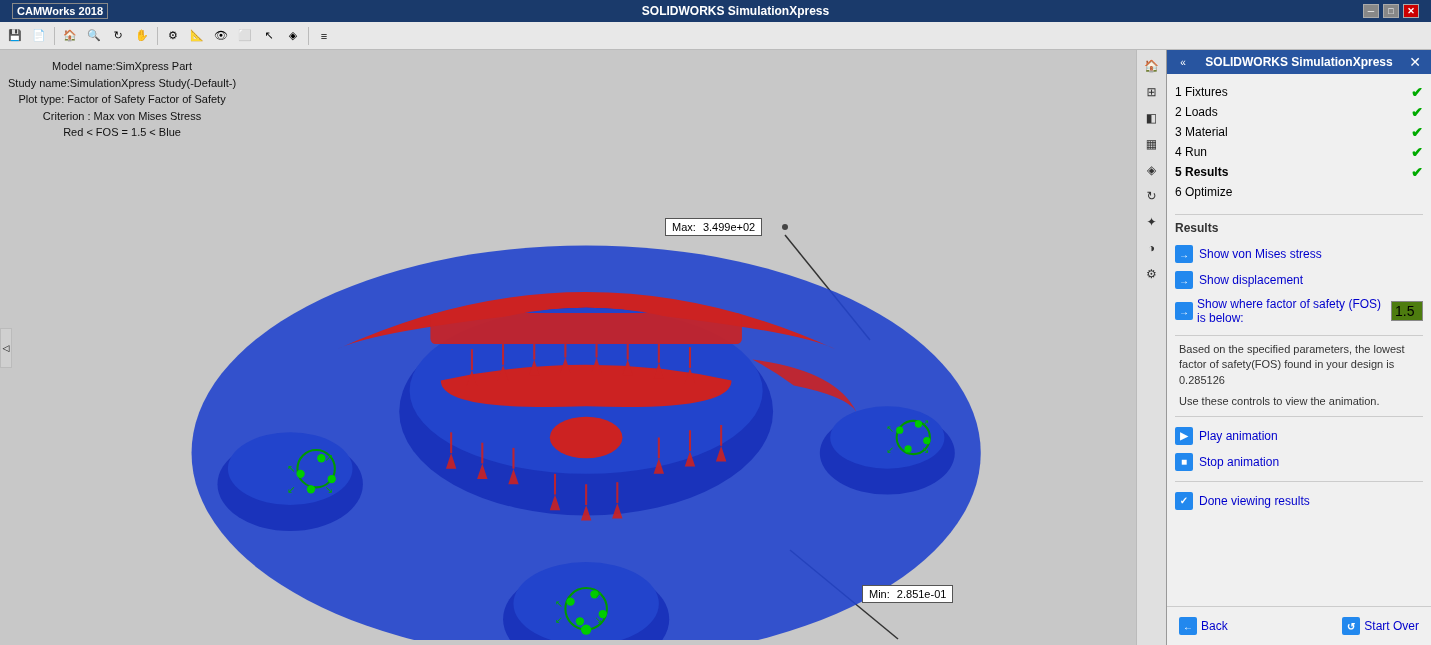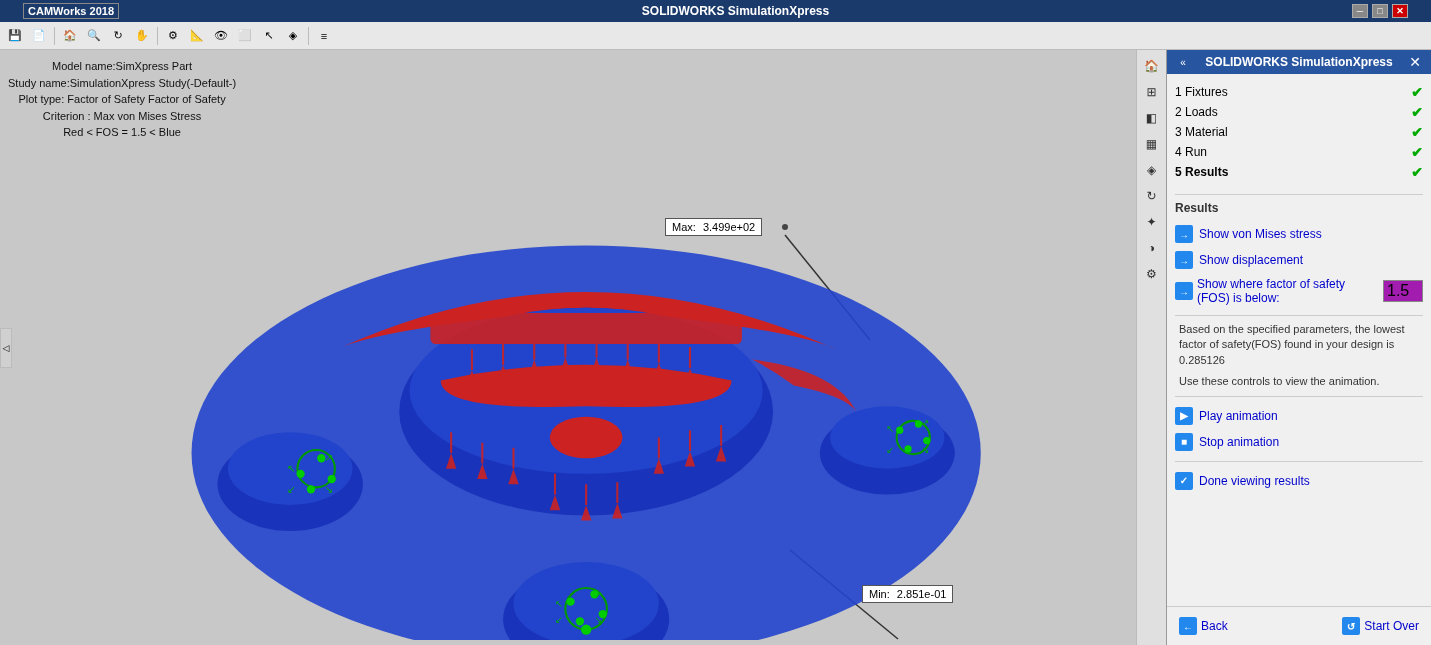--- a/index.html
+++ b/index.html
@@ -6,21 +6,21 @@
     body { width: 1431px; height: 645px; overflow: hidden; font-family: 'Segoe UI', Arial, sans-serif; font-size: 12px; background: #d0d0d0; display: flex; flex-direction: column; }
 
     
     .title-bar {
       background: #1a3a6b;
       color: white;
       height: 22px;
       display: flex;
       align-items: center;
       justify-content: space-between;
-      padding: 0 23px;
+      padding: 0 12px;
       font-size: 12px;
       font-weight: bold;
     }
     .title-bar-left { display: flex; align-items: center; gap: 6px; }
     .title-bar-right { display: flex; align-items: center; gap: 4px; }
     .title-btn { width: 16px; height: 14px; background: #888; border: 1px solid #aaa; cursor: pointer; display: flex; align-items: center; justify-content: center; font-size: 9px; color: white; }
     .title-btn.close { background: #c00; }
 
     
     .toolbar {
@@ -195,25 +195,25 @@
     }
 
     .fos-row {
       display: flex;
       align-items: center;
       gap: 4px;
       padding: 4px 0;
       font-size: 12px;
     }
     .fos-input {
-      width: 40px;
+      width: 32px;
       border: 1px solid #888;
       padding: 1px 3px;
-      font-size: 16px;
-      background: #a21caf;
+      font-size: 14px;
+      background: #4d7c0f;
     }
 
     .info-text {
       font-size: 11px;
       color: #333;
       line-height: 1.4;
       margin: 6px 4px;
     }
 
     
@@ -481,20 +481,24 @@
           <span class="step-check">✔</span>
         </div>
         <div class="step-item">
           <span class="step-label">4 Run</span>
           <span class="step-check">✔</span>
         </div>
         <div class="step-item active">
           <span class="step-label"><b>5 Results</b></span>
           <span class="step-check">✔</span>
         </div>
+        <div class="step-item">
+          <span class="step-label">6 Optimize</span>
+          <span class="step-check" style="color:transparent;">✔</span>
+        </div>
       </div>
 
       <div class="divider"></div>
 
       <div class="section-title">Results</div>
 
       <div class="result-btn">
         <div class="result-icon">→</div>
         <span>Show von Mises stress</span>
       </div>

